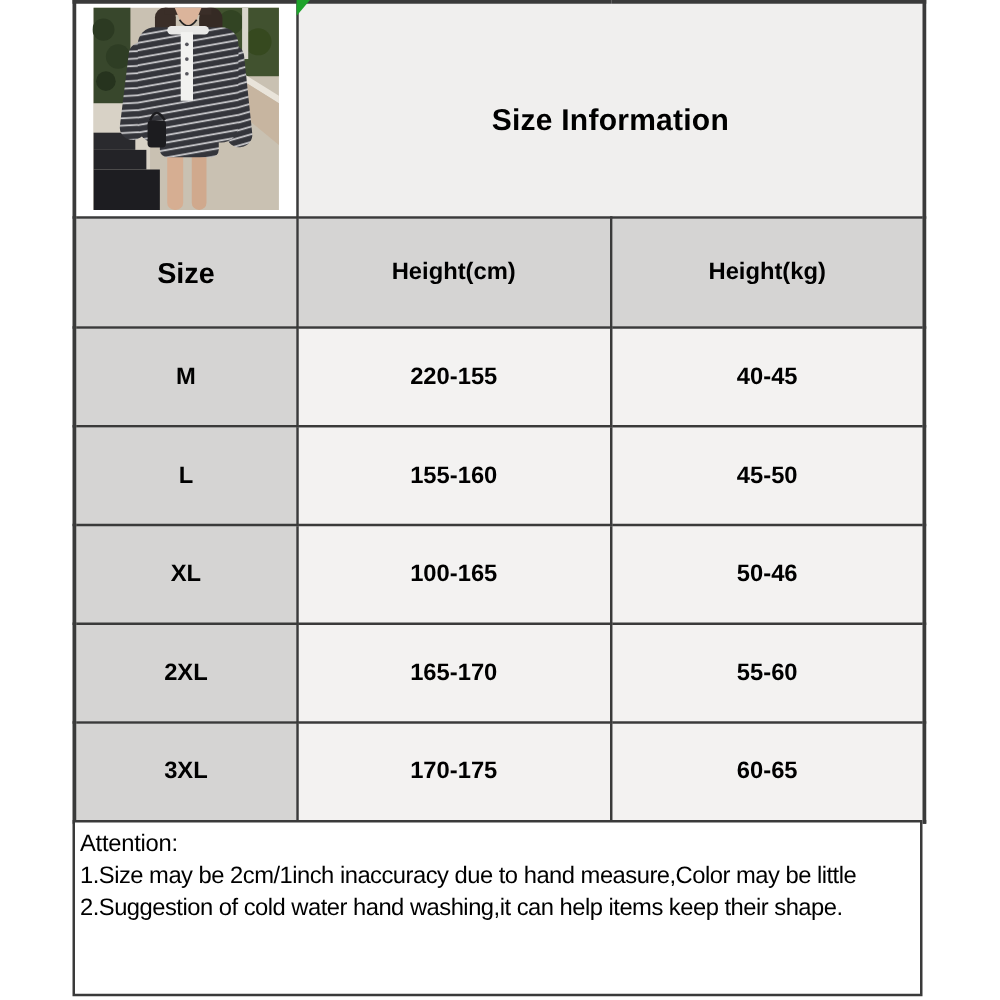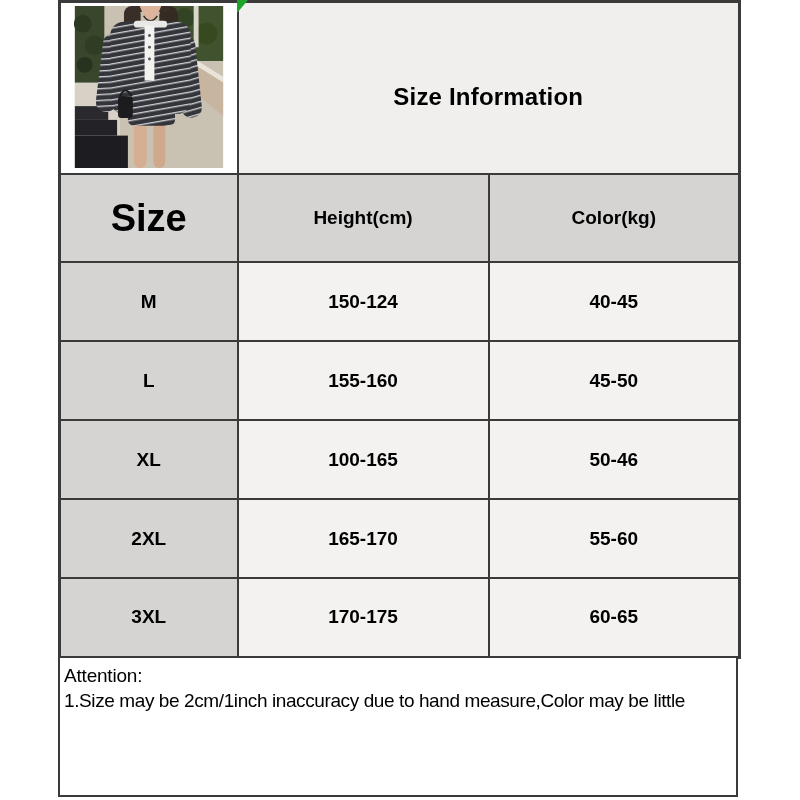--- a/index.html
+++ b/index.html
@@ -42,21 +42,21 @@
     background: #f0efee;
   }
   .title-text {
     font-size: 24px;
     font-weight: bold;
     letter-spacing: 0.2px;
     padding-top: 18px;
   }
   tr.head-row { height: 88px; }
   tr.head-row th { background: #d5d4d3; }
-  th.size-col-head { font-size: 38px; font-weight: bold; }
+  th.size-col-head { font-size: 23px; font-weight: bold; }
   th.metric-head { font-size: 19px; font-weight: bold; }
   tr.data-row { height: 79px; }
   td.size-label {
     background: #d5d4d3;
     font-size: 19px;
     font-weight: bold;
   }
   td.data-val {
     background: #f3f2f1;
     font-size: 19px;
@@ -179,26 +179,26 @@
         </div>
       </td>
       <td class="title-cell" colspan="2">
         <div class="title-text">Size Information</div>
       </td>
     </tr>
 
     <tr class="head-row">
       <th class="size-col-head">Size</th>
       <th class="metric-head">Height(cm)</th>
-      <th class="metric-head">Color(kg)</th>
+      <th class="metric-head">Height(kg)</th>
     </tr>
 
     <tr class="data-row">
       <td class="size-label">M</td>
-      <td class="data-val">150-124</td>
+      <td class="data-val">220-155</td>
       <td class="data-val">40-45</td>
     </tr>
     <tr class="data-row">
       <td class="size-label">L</td>
       <td class="data-val">155-160</td>
       <td class="data-val">45-50</td>
     </tr>
     <tr class="data-row">
       <td class="size-label">XL</td>
       <td class="data-val">100-165</td>
@@ -213,16 +213,17 @@
       <td class="size-label">3XL</td>
       <td class="data-val">170-175</td>
       <td class="data-val">60-65</td>
     </tr>
   </tbody>
     </table>
 
   <div class="attention-box">
     <div class="attention-heading">Attention:</div>
     <div class="attention-line">1.Size may be 2cm/1inch inaccuracy due to hand measure,Color may be little</div>
+    <div class="attention-line">2.Suggestion of cold water hand washing,it can help items keep their shape.</div>
   </div>
 
   <div class="corner-flag"></div>
 </div>
 
 </body></html>

